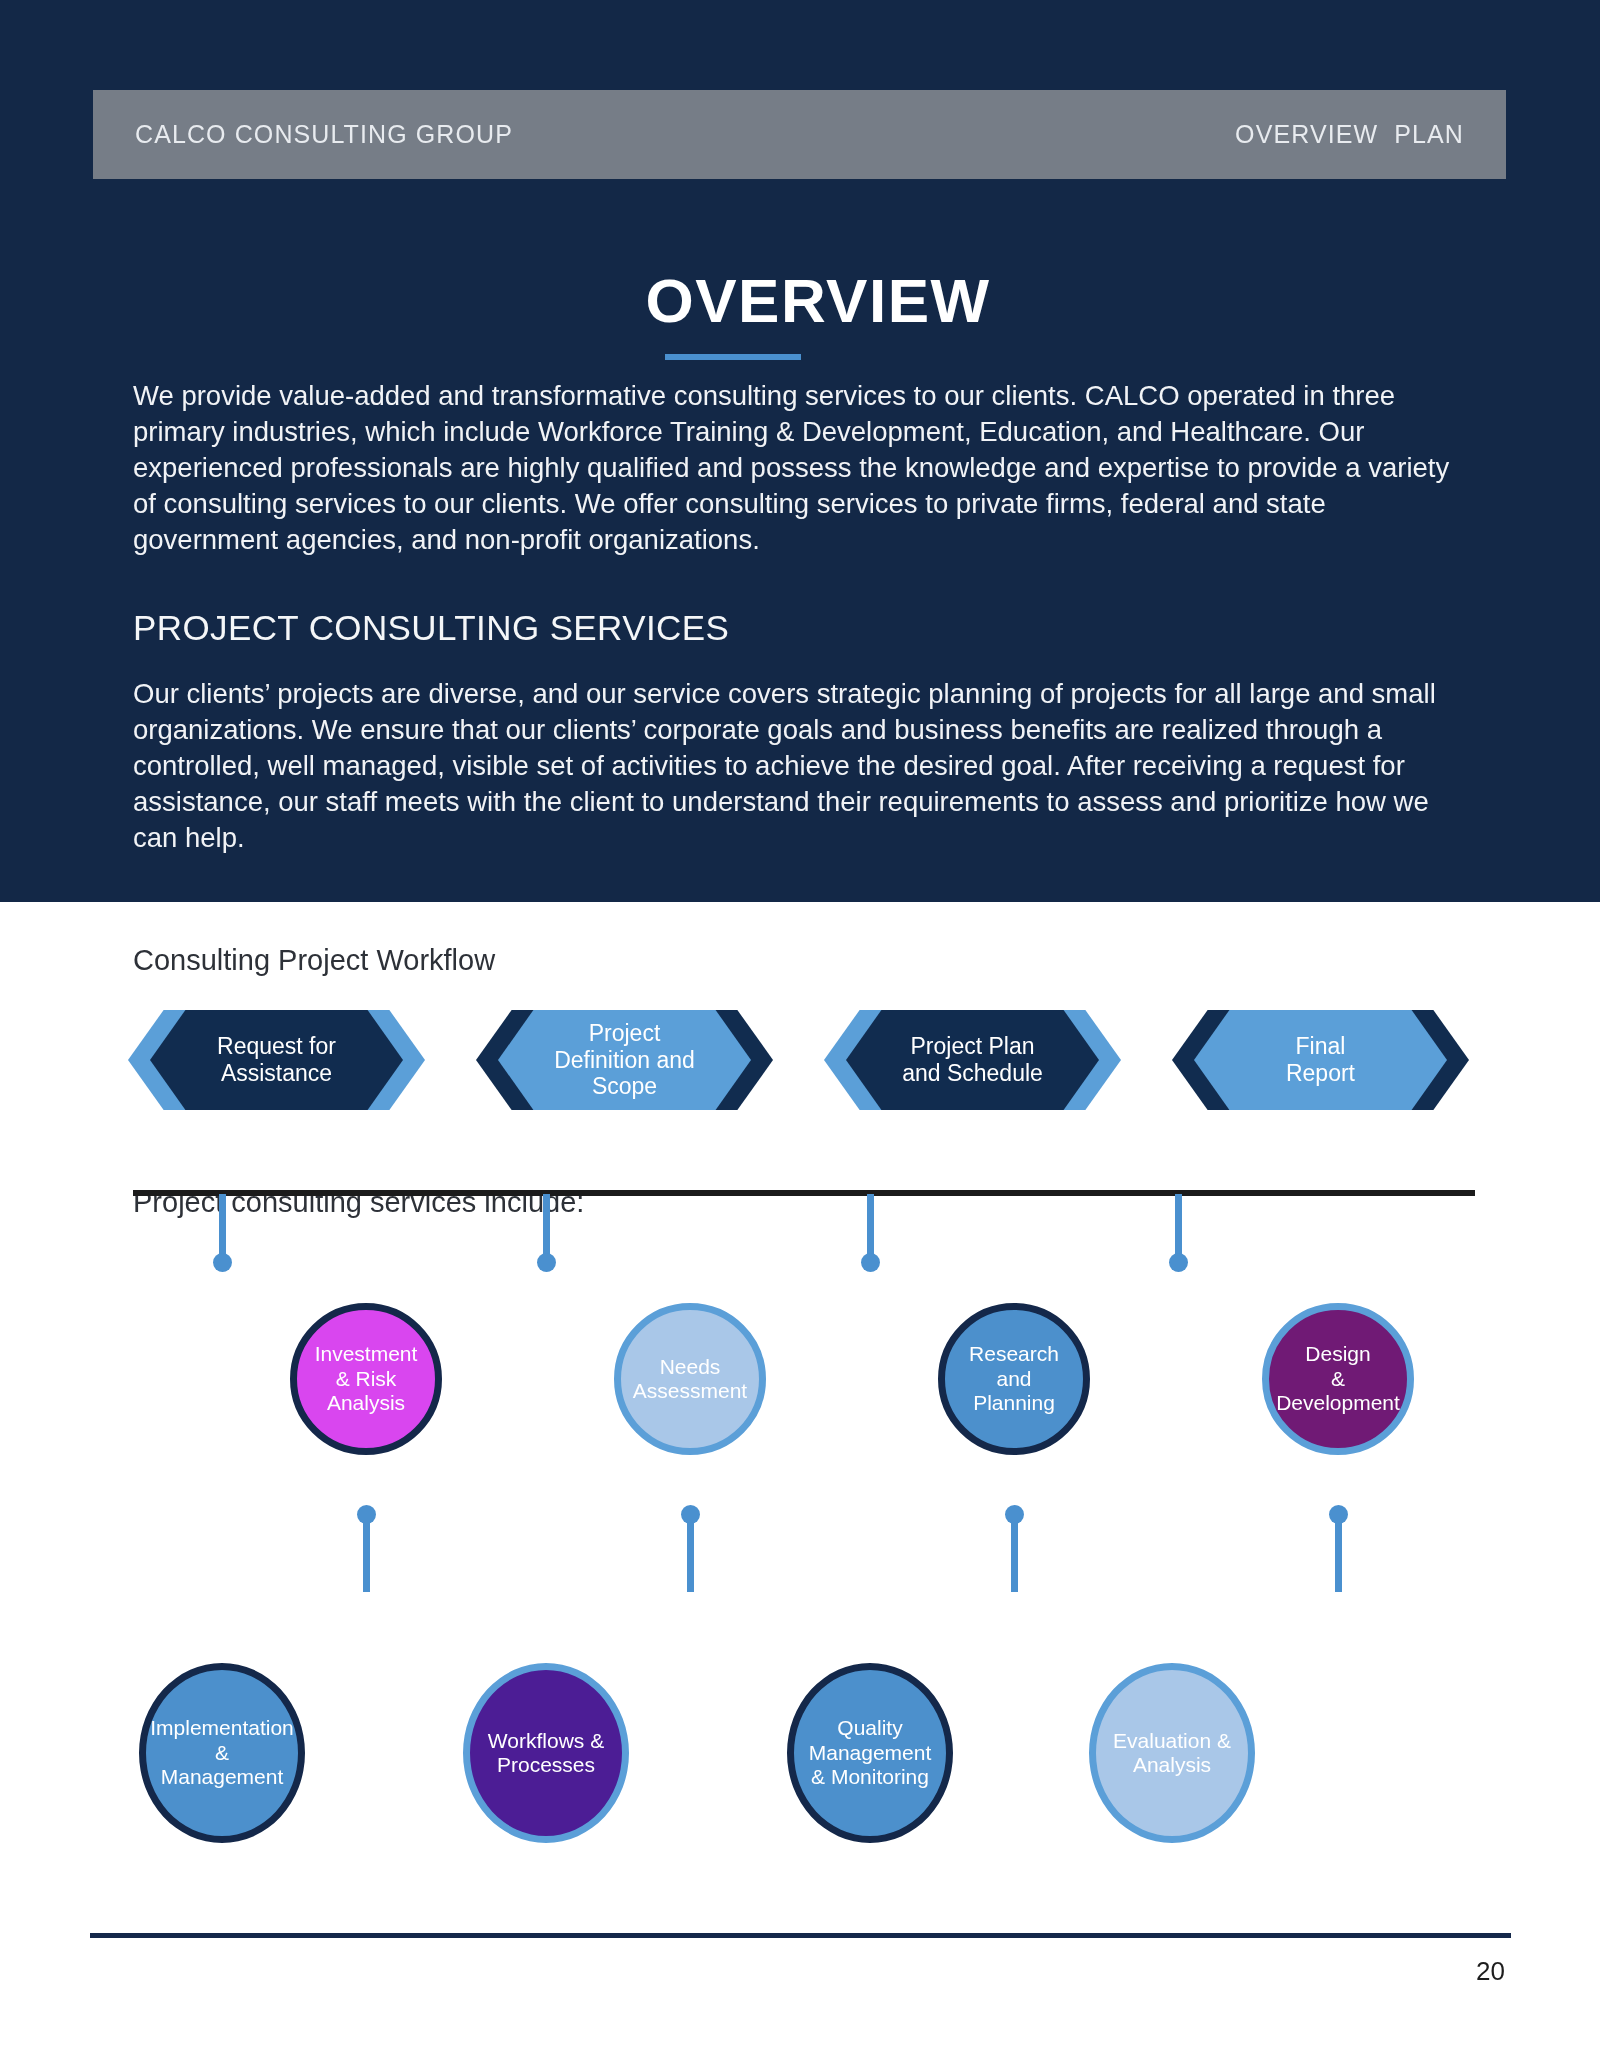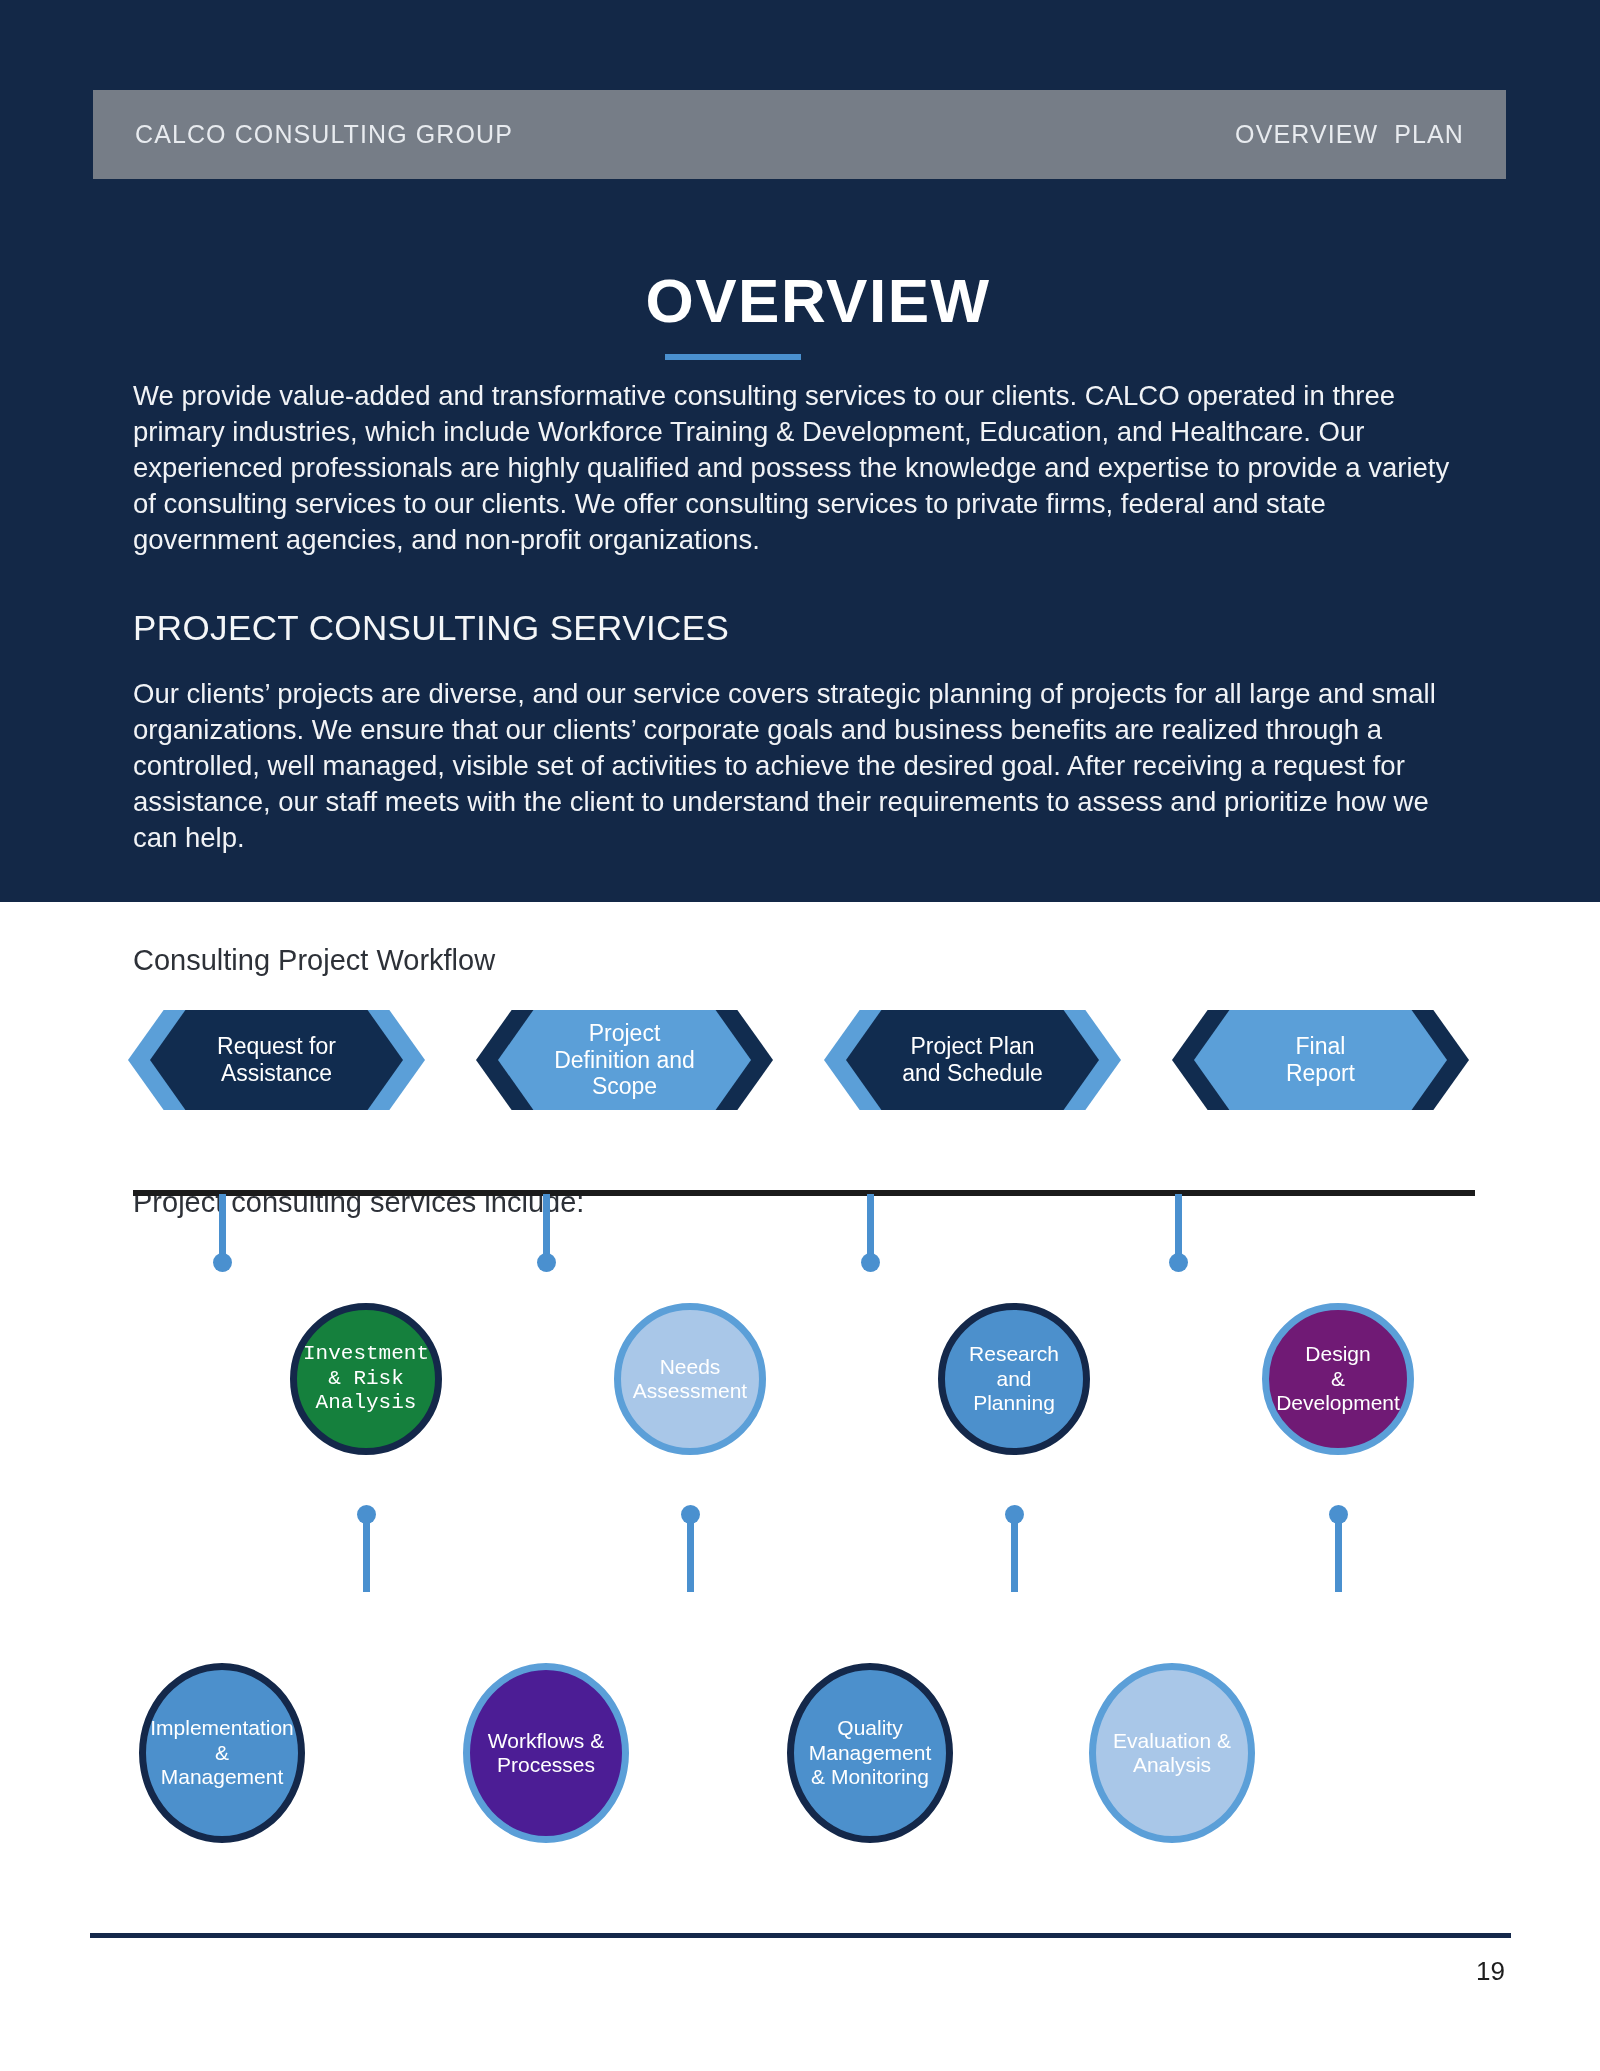--- a/index.html
+++ b/index.html
@@ -247,21 +247,21 @@
       <div class="inner" style="background: rgb(91, 159, 216);"></div>
       <div class="label">Final
 Report</div>
     </div>
   </div>
 
   <div class="caption caption-services">Project consulting services include:</div>
 
   <div class="axis-line"></div>
 
-  <div class="node-circle node-top" style="left: 290px; top: 1303px; background: #15803d; border: 7px solid rgb(20, 40, 74); font-family: Liberation Mono, monospace;">
+  <div class="node-circle node-top" style="left: 290px; top: 1303px; background: #d946ef; border: 7px solid rgb(20, 40, 74);">
     <span>Investment
 &amp; Risk
 Analysis</span>
   </div>
   <div class="node-circle node-top" style="left: 614px; top: 1303px; background: rgb(169, 199, 232); border: 7px solid rgb(91, 159, 216);">
     <span>Needs
 Assessment</span>
   </div>
   <div class="node-circle node-top" style="left: 938px; top: 1303px; background: rgb(76, 144, 204); border: 7px solid rgb(20, 40, 74);">
     <span>Research
@@ -305,15 +305,15 @@
     <span>Quality
 Management
 &amp; Monitoring</span>
   </div>
   <div class="node-circle node-bottom" style="left: 1089px; top: 1663px; background: rgb(169, 199, 232); border: 7px solid rgb(91, 159, 216);">
     <span>Evaluation &amp;
 Analysis</span>
   </div>
 
   <div class="footer-rule"></div>
-  <div class="page-number">19</div>
+  <div class="page-number">20</div>
 
 </div>
 
 </body></html>

